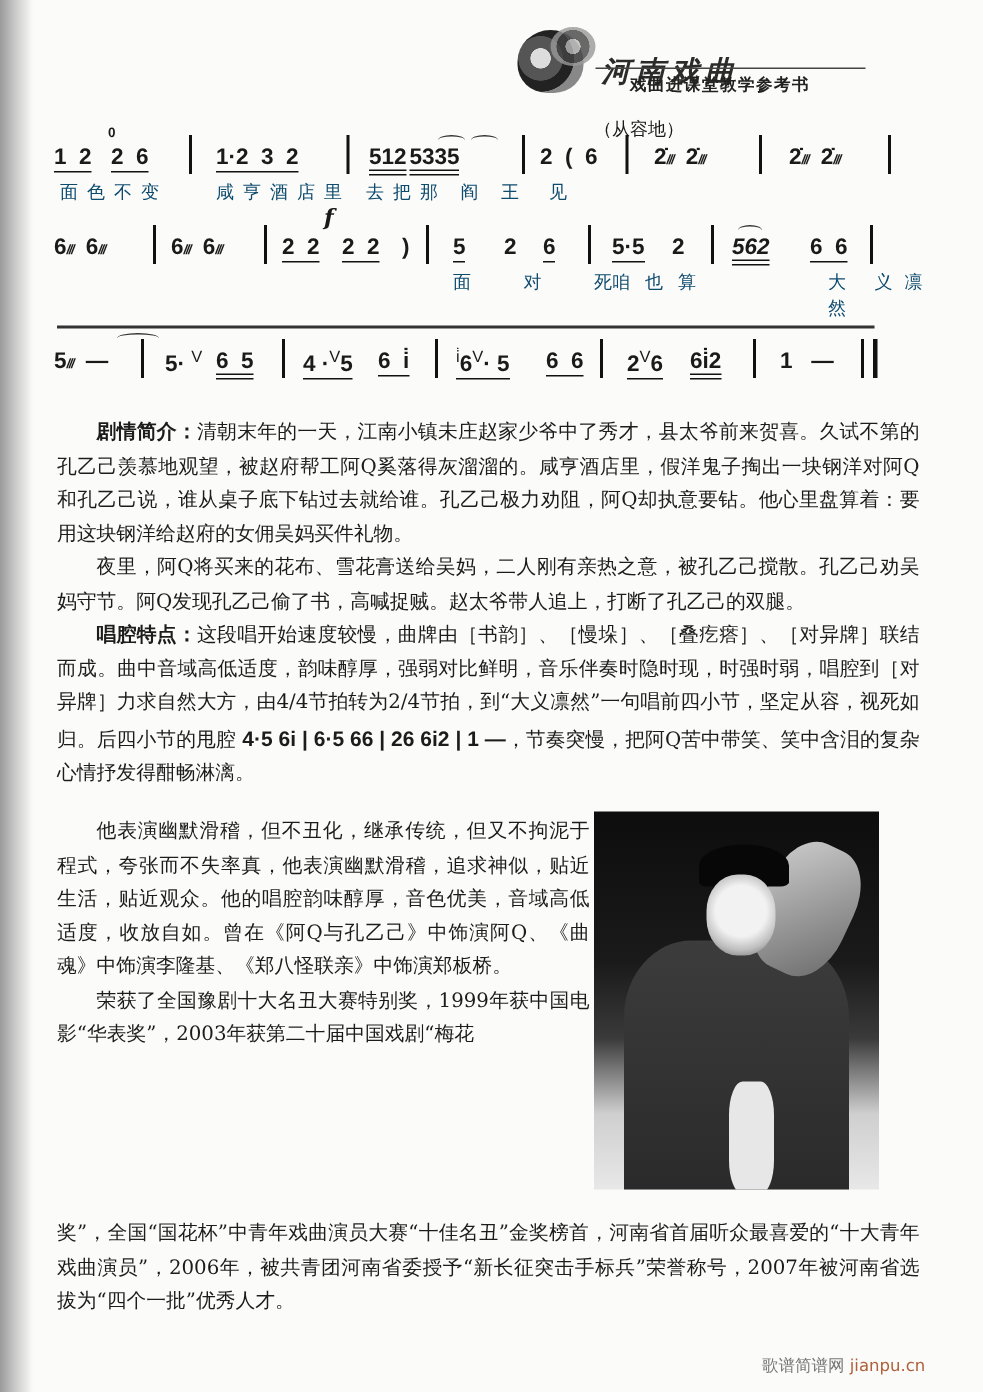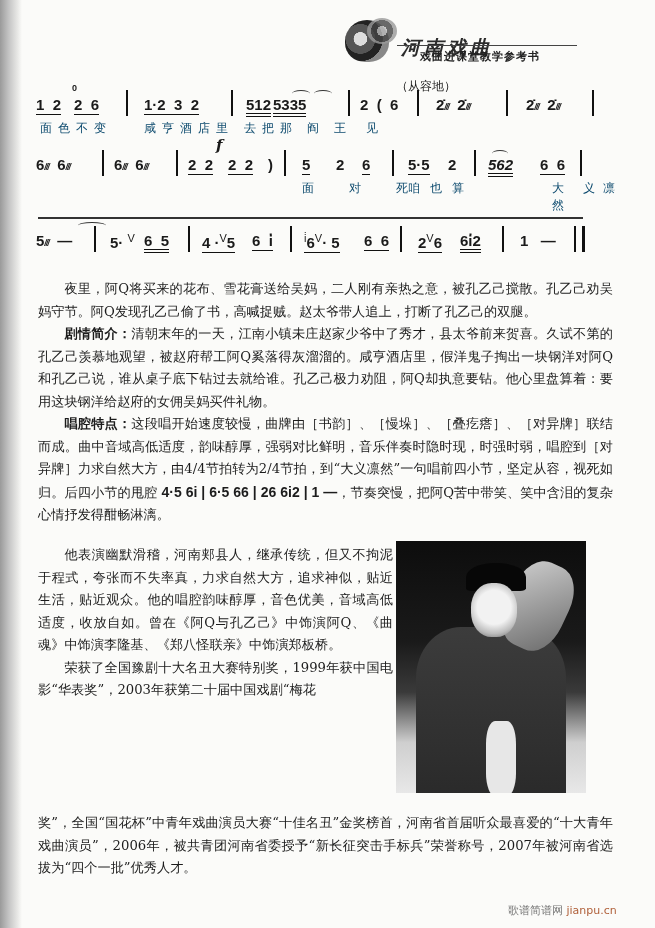--- a/index.html
+++ b/index.html
@@ -137,30 +137,30 @@
     <div class="bar" style="left:364px;"></div>
     <span class="note ul1" style="left:382px;">2<sup class="small">V</sup>6</span>
     <span class="note ul2" style="left:424px;">6i̇2</span>
     <div class="bar" style="left:466px;"></div>
     <span class="note" style="left:484px;">1&nbsp;&nbsp;&nbsp;—</span>
     <div class="dbar" style="left:538px;"></div>
   </div>
 </div>
 
 <div class="text" style="top:278px;">
+  <p><b>剧情简介：</b><span>清朝末年的一天，江南小镇未庄赵家少爷中了秀才，县太爷前来贺喜。久试不第的孔乙己羡慕地观望，被赵府帮工阿Q奚落得灰溜溜的。咸亨酒店里，假洋鬼子掏出一块钢洋对阿Q和孔乙己说，谁从桌子底下钻过去就给谁。孔乙己极力劝阻，阿Q却执意要钻。他心里盘算着：要用这块钢洋给赵府的女佣吴妈买件礼物。</span></p>
   <p>夜里，阿Q将买来的花布、雪花膏送给吴妈，二人刚有亲热之意，被孔乙己搅散。孔乙己劝吴妈守节。阿Q发现孔乙己偷了书，高喊捉贼。赵太爷带人追上，打断了孔乙己的双腿。</p>
-  <p><b>剧情简介：</b><span>清朝末年的一天，江南小镇未庄赵家少爷中了秀才，县太爷前来贺喜。久试不第的孔乙己羡慕地观望，被赵府帮工阿Q奚落得灰溜溜的。咸亨酒店里，假洋鬼子掏出一块钢洋对阿Q和孔乙己说，谁从桌子底下钻过去就给谁。孔乙己极力劝阻，阿Q却执意要钻。他心里盘算着：要用这块钢洋给赵府的女佣吴妈买件礼物。</span></p>
 </div>
 
 <div class="text" style="top:413px;">
   <p><b>唱腔特点：</b><span>这段唱开始速度较慢，曲牌由［书韵］、［慢垛］、［叠疙瘩］、［对异牌］联结而成。曲中音域高低适度，韵味醇厚，强弱对比鲜明，音乐伴奏时隐时现，时强时弱，唱腔到［对异牌］力求自然大方，由4/4节拍转为2/4节拍，到“大义凛然”一句唱前四小节，坚定从容，视死如归。后四小节的甩腔</span>&nbsp;<span class="inline-notation">4·5 6i | 6·5 66 | 26 6i2 | 1 —</span><span>，节奏突慢，把阿Q苦中带笑、笑中含泪的复杂心情抒发得酣畅淋漓。</span></p>
 </div>
 
 <div class="text narrow" style="top:544px;">
-  <p>他表演幽默滑稽，河南郏县人，继承传统，但又不拘泥于程式，夸张而不失率真，力求自然大方，追求神似，贴近生活，贴近观众。他的唱腔韵味醇厚，音色优美，音域高低适度，收放自如。曾在《阿Q与孔乙己》中饰演阿Q、《曲魂》中饰演李隆基、《郑八怪联亲》中饰演郑板桥。</p>
+  <p>他表演幽默滑稽，但不丑化，继承传统，但又不拘泥于程式，夸张而不失率真，他表演幽默滑稽，追求神似，贴近生活，贴近观众。他的唱腔韵味醇厚，音色优美，音域高低适度，收放自如。曾在《阿Q与孔乙己》中饰演阿Q、《曲魂》中饰演李隆基、《郑八怪联亲》中饰演郑板桥。</p>
   <p>荣获了全国豫剧十大名丑大赛特别奖，1999年获中国电影“华表奖”，2003年获第二十届中国戏剧“梅花</p>
 </div>
 <div class="text" style="top:812px;">
   <p style="text-indent:0;">奖”，全国“国花杯”中青年戏曲演员大赛“十佳名丑”金奖榜首，河南省首届听众最喜爱的“十大青年戏曲演员”，2006年，被共青团河南省委授予“新长征突击手标兵”荣誉称号，2007年被河南省选拔为“四个一批”优秀人才。</p>
 </div>
 
 <div class="photo">
   <div class="body"></div>
   <div class="arm"></div>
   <div class="hat"></div>

